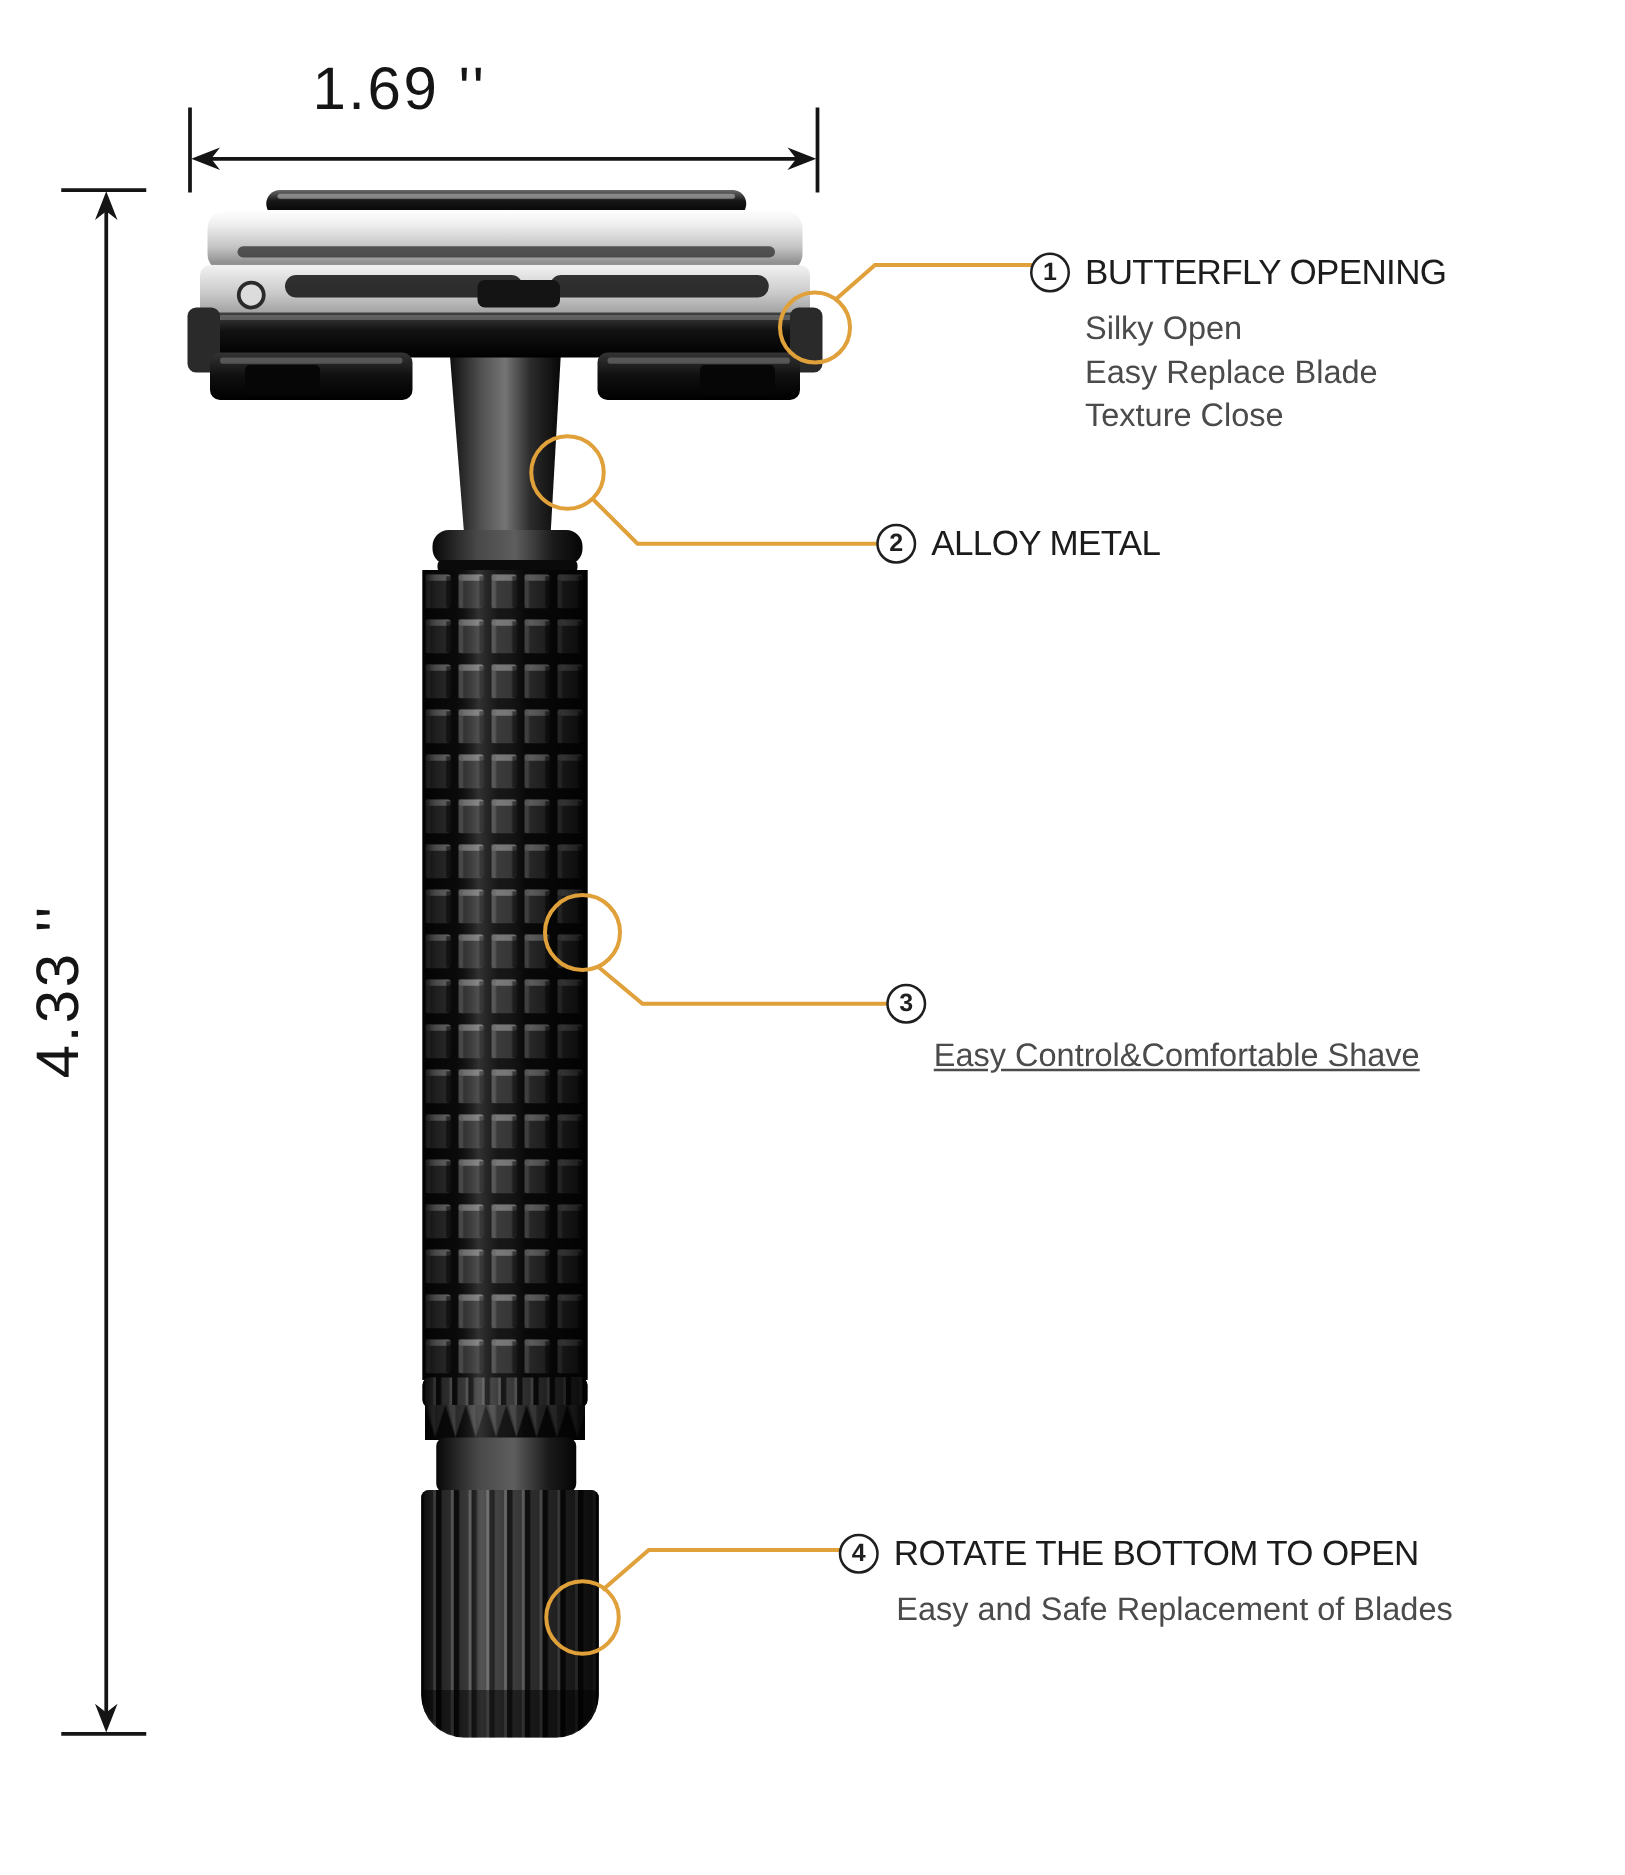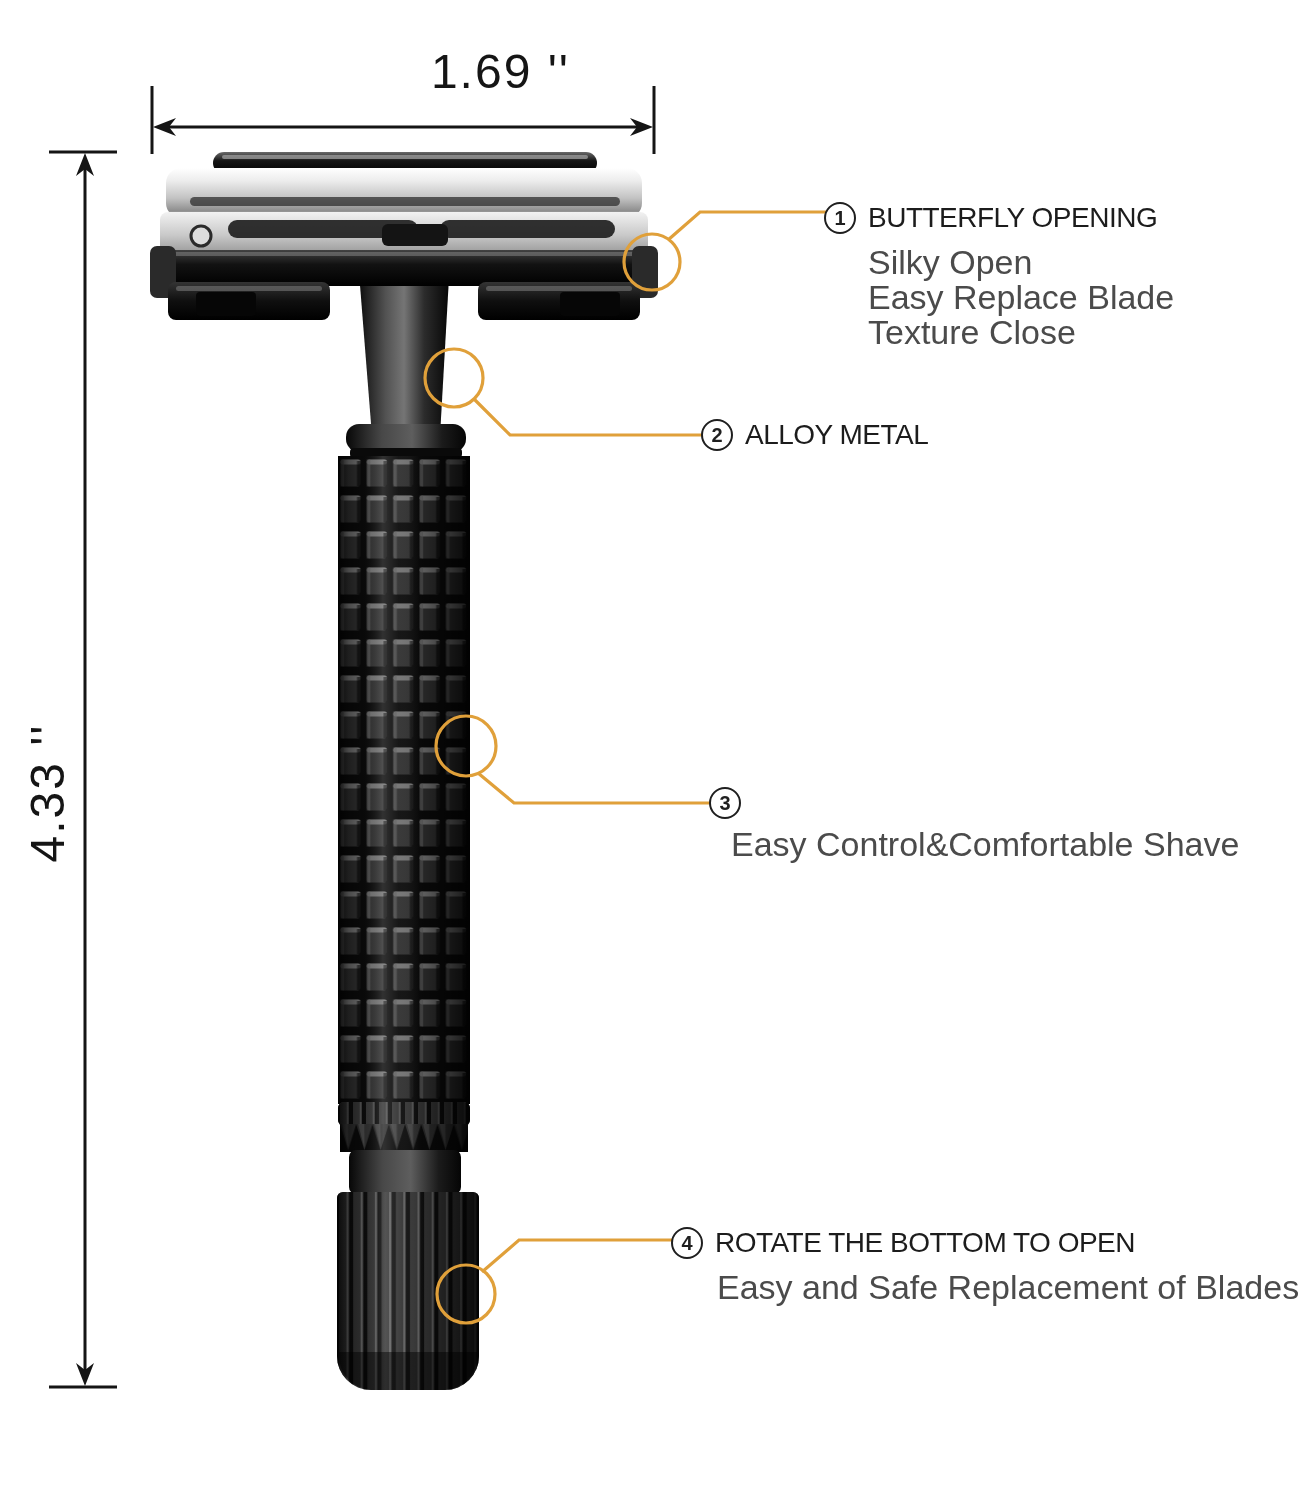--- a/index.html
+++ b/index.html
@@ -4,36 +4,36 @@
 <style>
   html,body{margin:0;padding:0;background:#fff;}
   #canvas{
     position:relative;width:1300px;height:1500px;background:#ffffff;overflow:hidden;
     font-family:"Liberation Sans", sans-serif;color:#1d1d1d;
   }
   #art{position:absolute;left:0;top:0;}
   .dim-label{
     position:absolute;font-size:48px;color:#151515;letter-spacing:2px;white-space:nowrap;
   }
-  .dim-label.h{left:250px;top:44px;width:320px;text-align:right;}
+  .dim-label.h{left:250px;top:44px;width:320px;text-align:left;}
   .dim-label.v{left:47px;top:793px;transform:translate(-50%,-50%) rotate(-90deg);}
   .callout{position:absolute;}
   .callout .hdr{display:flex;align-items:center;height:44px;}
   .badge{
     width:32px;height:32px;box-sizing:border-box;border:2.5px solid #1f1f1f;border-radius:50%;
     display:flex;align-items:center;justify-content:center;
     font-size:20px;font-weight:700;color:#1f1f1f;flex:0 0 auto;background:#fff;
   }
   .ctitle{
     margin-left:12px;font-size:28px;letter-spacing:-0.5px;color:#1c1c1c;white-space:nowrap;
   }
-  .sublines{margin-top:5px;font-size:34px;line-height:35px;color:#4b4b4b;white-space:nowrap;}
+  .sublines{margin-top:5px;font-size:26px;line-height:35px;color:#4b4b4b;white-space:nowrap;}
   .c1 .sublines{margin-left:44px;}
   .c2 .sublines{margin-left:37px;}
-  .c3 .sublines{margin-left:22px;margin-top:2px;}
+  .c3 .sublines{margin-left:38px;margin-top:2px;text-decoration:underline;}
   .c4 .sublines{margin-left:46px;}
 </style>
 </head>
 <body>
 
 <div id="canvas">
 
   <svg id="art" width="1300" height="1500" viewBox="0 0 1300 1500">
     <defs>
       <linearGradient id="topBarGrad" x1="0" y1="0" x2="0" y2="1">

